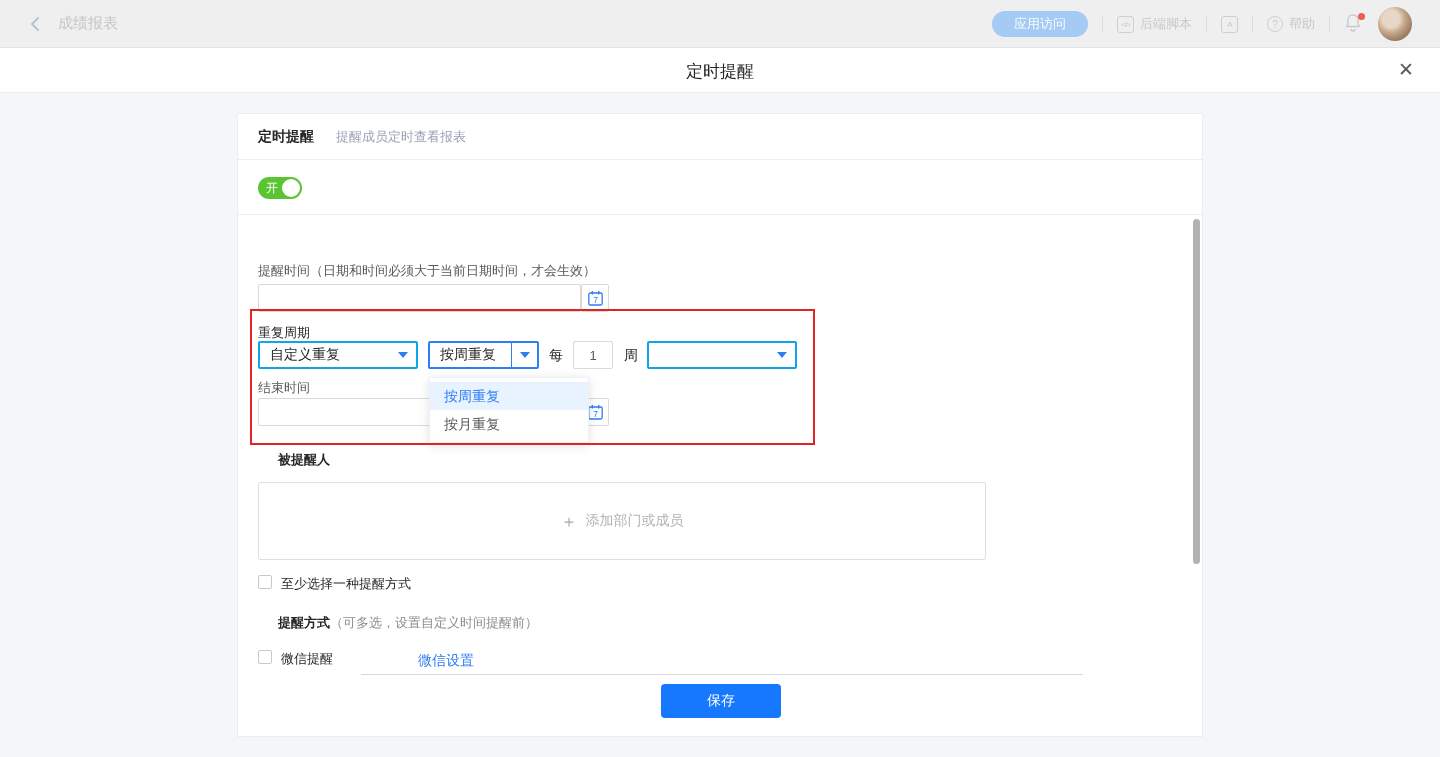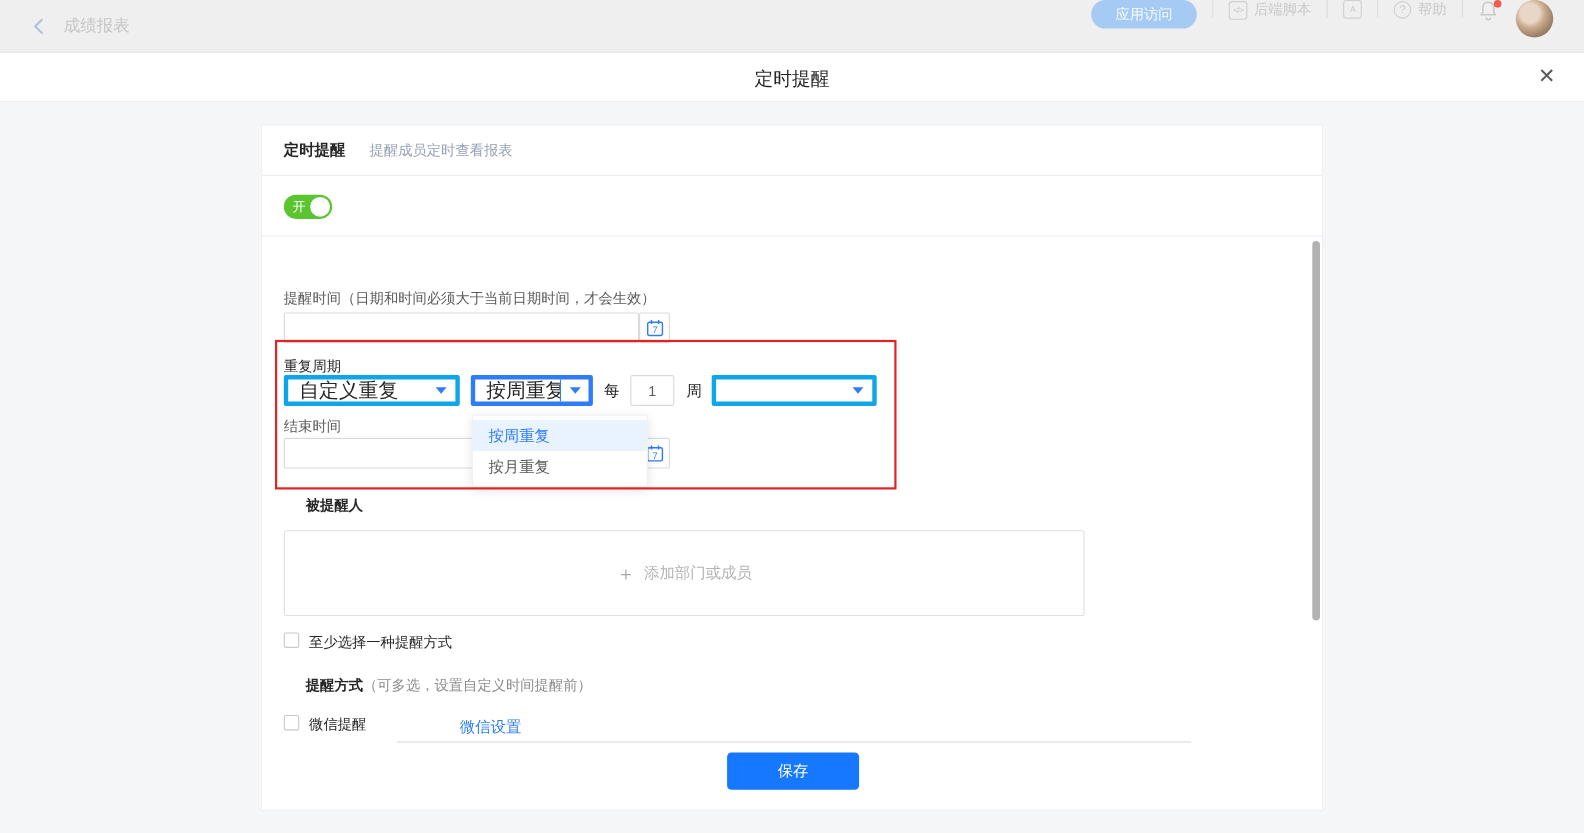--- a/index.html
+++ b/index.html
@@ -3,21 +3,21 @@
 <meta charset="utf-8">
 <style>
   * { margin:0; padding:0; box-sizing:border-box; }
   html,body { width:1440px; height:757px; font-family:"Liberation Sans","DejaVu Sans",sans-serif; background:#f5f6f7; overflow:hidden; }
   .stage { position:relative; width:1440px; height:757px;padding-left:28px; }
 
   
   .navbar { position:absolute; left:0; top:0; width:1440px; height:48px; background:#efefef; border-bottom:1px solid #e3e3e3; display:flex; align-items:center; }
   .nav-back { position:absolute; left:26px; top:14px; width:20px; height:20px; cursor:pointer; }
   .nav-title { position:absolute; left:58px; top:14px; font-size:15px; color:#c6c6c6; }
-  .nav-right { position:absolute; right:28px; top:0; height:48px; display:flex; align-items:flex-start; gap:14px; }
+  .nav-right { position:absolute; right:28px; top:0; height:48px; display:flex; align-items:center; gap:14px; }
   .pill-btn { height:26px; padding:0 22px; background:#a5cbf4; color:#f7fbff; border:none; border-radius:14px; font-size:13px; display:flex; align-items:center; cursor:pointer; }
   .nav-sep { width:1px; height:16px; background:#dcdcdc; }
   .nav-item { display:flex; align-items:center; gap:6px; color:#c9c9c9; font-size:13px; cursor:pointer; }
   .icon-box { width:17px; height:17px; border:1px solid #cfcfcf; border-radius:3px; font-size:8px; color:#c9c9c9; display:flex; align-items:center; justify-content:center; letter-spacing:-1px; }
   .help-circle { width:16px; height:16px; border:1px solid #cfcfcf; border-radius:50%; font-size:10px; color:#c9c9c9; display:flex; align-items:center; justify-content:center; }
   .bell-wrap { position:relative; width:20px; height:22px; cursor:pointer; }
   .bell-dot { position:absolute; right:-1px; top:0; width:7px; height:7px; background:#f15b50; border-radius:50%; }
   .avatar { width:34px; height:34px; border-radius:50%; cursor:pointer;
             background: radial-gradient(circle at 38% 35%, #e8d7c6 0 28%, #c8a98c 45%, #9b7f66 70%, #7c6a58 100%); }
 
@@ -41,21 +41,21 @@
 
   .hint { position:absolute; left:20px; top:126px; font-size:13px; color:#8c8c8c; }
   .field-label { position:absolute; font-size:13px; color:#595959; }
   .bold-label { position:absolute; font-size:13px; color:#262626; font-weight:bold;margin-left:20px; }
 
   .text-input { position:absolute; height:28px; border:1px solid #d9d9d9; border-radius:2px; background:#fff; font-size:13px; color:#262626; padding:0 8px; outline:none; }
   .cal-box { position:absolute; width:28px; height:28px; border:1px solid #d9d9d9; border-radius:2px; background:#fff; display:flex; align-items:center; justify-content:center; cursor:pointer; }
 
   .red-rect { position:absolute; left:12px; top:195px; width:565px; height:136px; border:2px solid #e32222; pointer-events:none; z-index:30; }
 
-  .select { position:absolute; height:28px; border:4px solid #0ea5e9; border-radius:2px; background:#fff; display:flex; align-items:center; cursor:pointer; font-size:18px; color:#262626; }
+  .select { position:absolute; height:28px; border:2px solid #0ea5e9; border-radius:2px; background:#fff; display:flex; align-items:center; cursor:pointer; font-size:14px; color:#262626; }
   .select .val { flex:1; padding:0 10px; white-space:nowrap; overflow:hidden; }
   .select .caret-zone { width:26px; height:100%; display:flex; align-items:center; justify-content:center; }
   .select.open { border-color:#2e7cf6; }
   .select.open .caret-zone { border-left:1px solid #2e7cf6; }
   .caret { width:0; height:0; border-left:5px solid transparent; border-right:5px solid transparent; border-top:6px solid #2e7cf6; }
 
   .inline-lbl { position:absolute; top:233px; font-size:14px; color:#262626; }
   .num-input { position:absolute; width:40px; height:28px; border:1px solid #d9d9d9; border-radius:2px; text-align:center; font-size:13px; color:#595959; outline:none; }
 
   .menu { position:absolute; left:191px; top:263px; width:160px; background:#ffffff; border:1px solid #f0f0f0; box-shadow:0 2px 10px rgba(0,0,0,0.12); padding:4px 0; z-index:20; }

